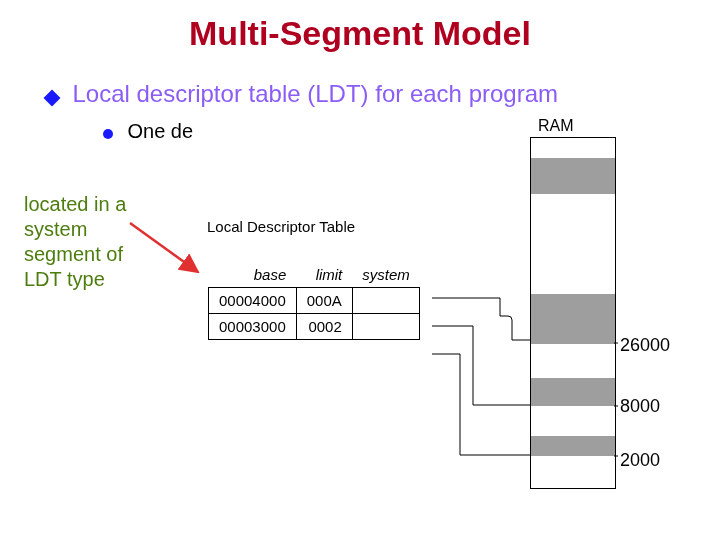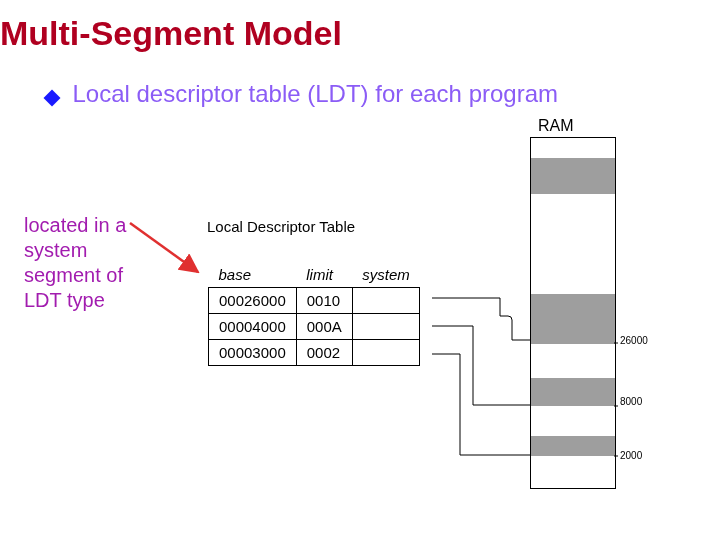--- a/index.html
+++ b/index.html
@@ -1,55 +1,59 @@
 <!DOCTYPE html>
 <html><head>
 <meta charset="utf-8">
 <style>
   html,body{margin:0;padding:0;width:720px;height:540px;background:#fff;font-family:Arial,Helvetica,sans-serif;position:relative;overflow:hidden}
   .slide{position:relative;width:720px;height:540px}
-  .title{position:absolute;left:0;right:0;top:14px;text-align:left;color:#b00020;font-weight:bold;font-size:34px;font-family:"Comic Sans MS","Arial Rounded MT Bold",Arial,sans-serif}
+  .title{position:absolute;left:0;right:0;top:14px;text-align:center;color:#b00020;font-weight:bold;font-size:34px;font-family:"Comic Sans MS","Arial Rounded MT Bold",Arial,sans-serif}
   .b1{position:absolute;left:46px;top:80px}
   .diamond{display:inline-block;width:12px;height:12px;background:#1a1aff;transform:rotate(45deg);vertical-align:middle;margin-right:10px}
   .b1 .txt{font-size:24px;color:#8b5cf6}
   .b2{position:absolute;left:103px;top:120px}
   .dot{display:inline-block;width:10px;height:10px;border-radius:50%;background:#1a1aff;vertical-align:middle;margin-right:10px}
   .b2 .txt{font-size:20px;color:#000}
-  .ann{position:absolute;left:24px;top:213px;font-size:20px;color:#a21caf;line-height:1.25}
+  .ann{position:absolute;left:24px;top:192px;font-size:20px;color:#4d7c0f;line-height:1.25}
   
   .ramlbl{position:absolute;left:538px;top:117px;font-size:16px}
   .ram{position:absolute;left:530px;top:137px;width:84px;height:350px;border:1px solid #000}
   .seg1{position:absolute;left:0;right:0;top:20px;height:36px;background:#9e9e9e}
   .seg2{position:absolute;left:0;right:0;top:156px;height:50px;background:#9e9e9e}
   .seg3{position:absolute;left:0;right:0;top:240px;height:28px;background:#9e9e9e}
   .seg4{position:absolute;left:0;right:0;top:298px;height:20px;background:#9e9e9e}
-  .rlabel{position:absolute;left:620px;font-size:10px}
+  .rlabel{position:absolute;left:620px;font-size:18px}
   .rl1{top:335px}
   .rl2{top:396px}
   .rl3{top:450px}
   
   .tbllbl{position:absolute;left:207px;top:218px;font-size:15px}
   .tbl{position:absolute;left:208px;top:262px;border-collapse:collapse;font-size:15px}
-  .tbl td{border:1px solid #000;padding:4px 10px;text-align:left;background:#fff}
+  .tbl td{border:1px solid #000;padding:4px 10px;text-align:right;background:#fff}
   .tbl td.noborder{border:none;background:transparent;font-style:italic}
   
   svg.lines{position:absolute;left:0;top:0;width:720px;height:540px;pointer-events:none}
 </style>
 </head>
 <body>
 
 <div class="slide">
 
   <div class="title">Multi-Segment Model</div>
 
   <div class="b1">
     <span class="diamond"></span>
     <span class="txt">Local descriptor table (LDT) for each program</span>
   </div>
 
+  <div class="b2">
+    <span class="dot"></span>
+    <span class="txt">One de</span>
+  </div>
 
   <div class="ann">
     <span style="white-space:pre-line">located in a
 system
 segment of
 LDT type</span>
   </div>
 
   <div class="ramlbl">RAM</div>
   <div class="ram">
@@ -62,25 +66,20 @@
   <div class="rlabel rl2">8000</div>
   <div class="rlabel rl3">2000</div>
 
   <div class="tbllbl">Local Descriptor Table</div>
   <table class="tbl">
     <tbody>
         <tr>
       <td class="noborder">base</td>
       <td class="noborder">limit</td>
       <td class="noborder">system</td>
-    </tr>
-    <tr>
-      <td>00026000</td>
-      <td>0010</td>
-      <td></td>
     </tr>
     <tr>
       <td>00004000</td>
       <td>000A</td>
       <td></td>
     </tr>
     <tr>
       <td>00003000</td>
       <td>0002</td>
       <td></td>

